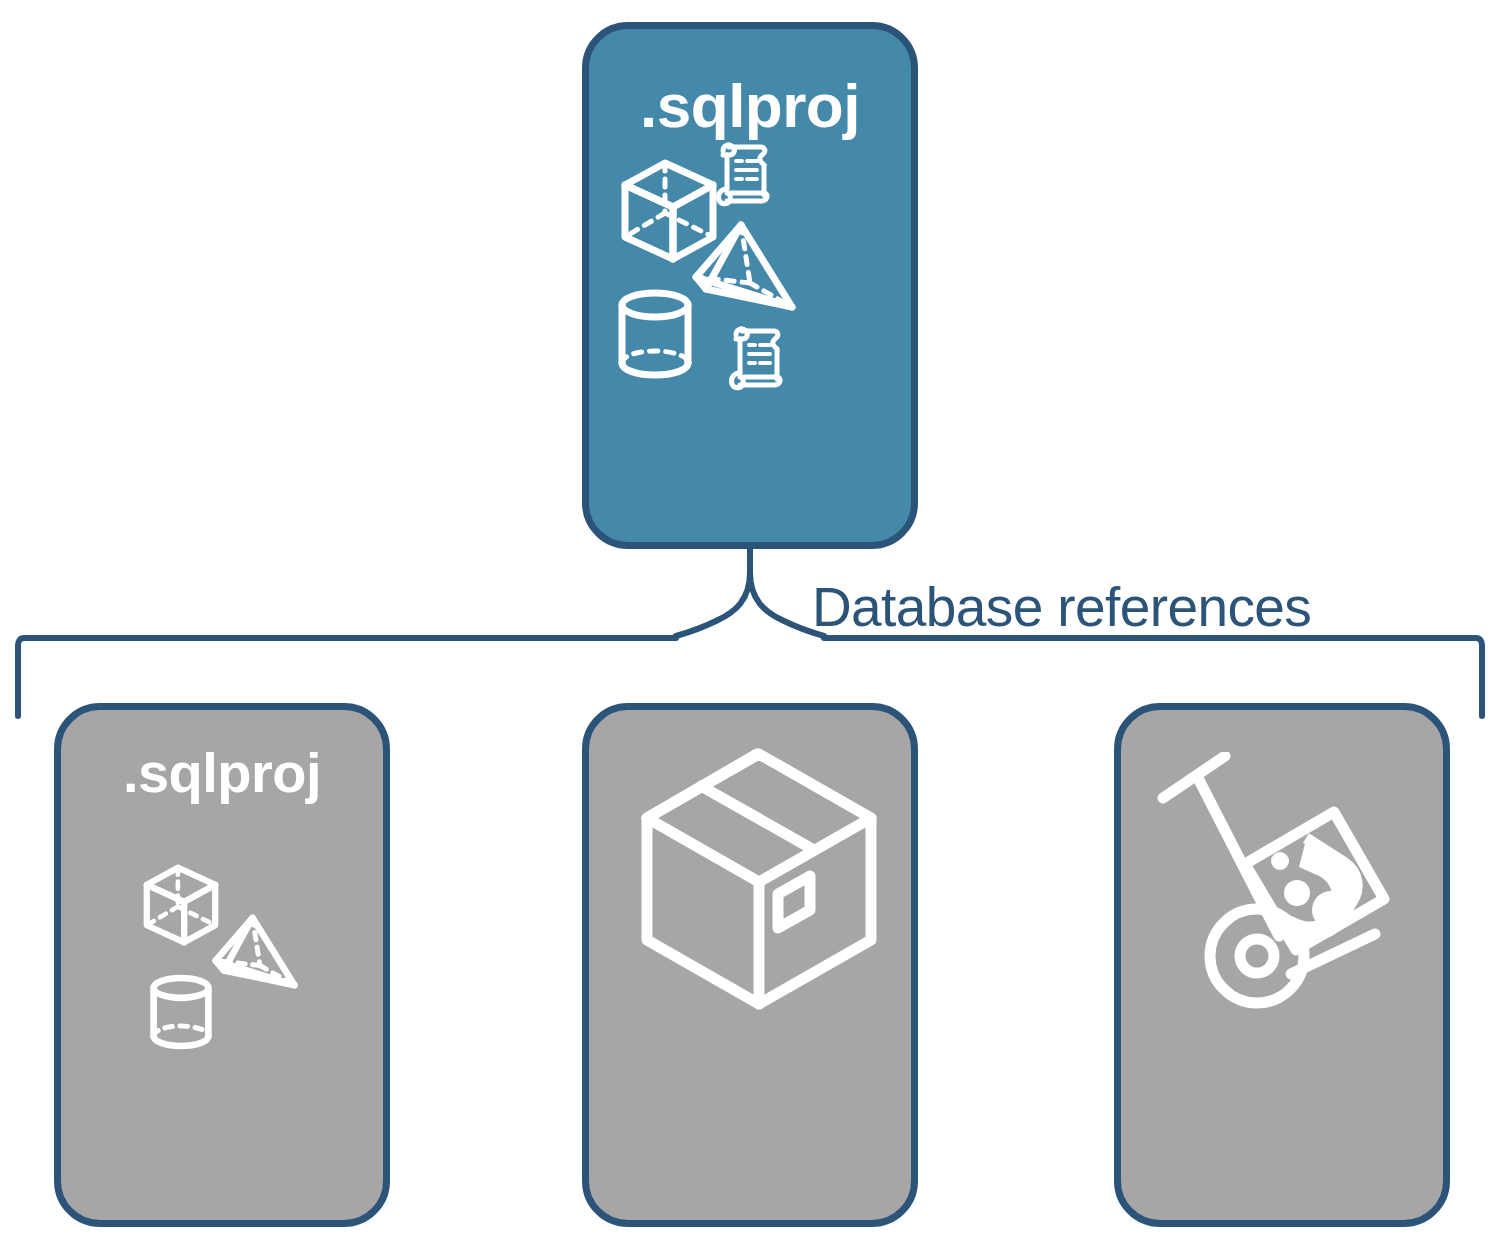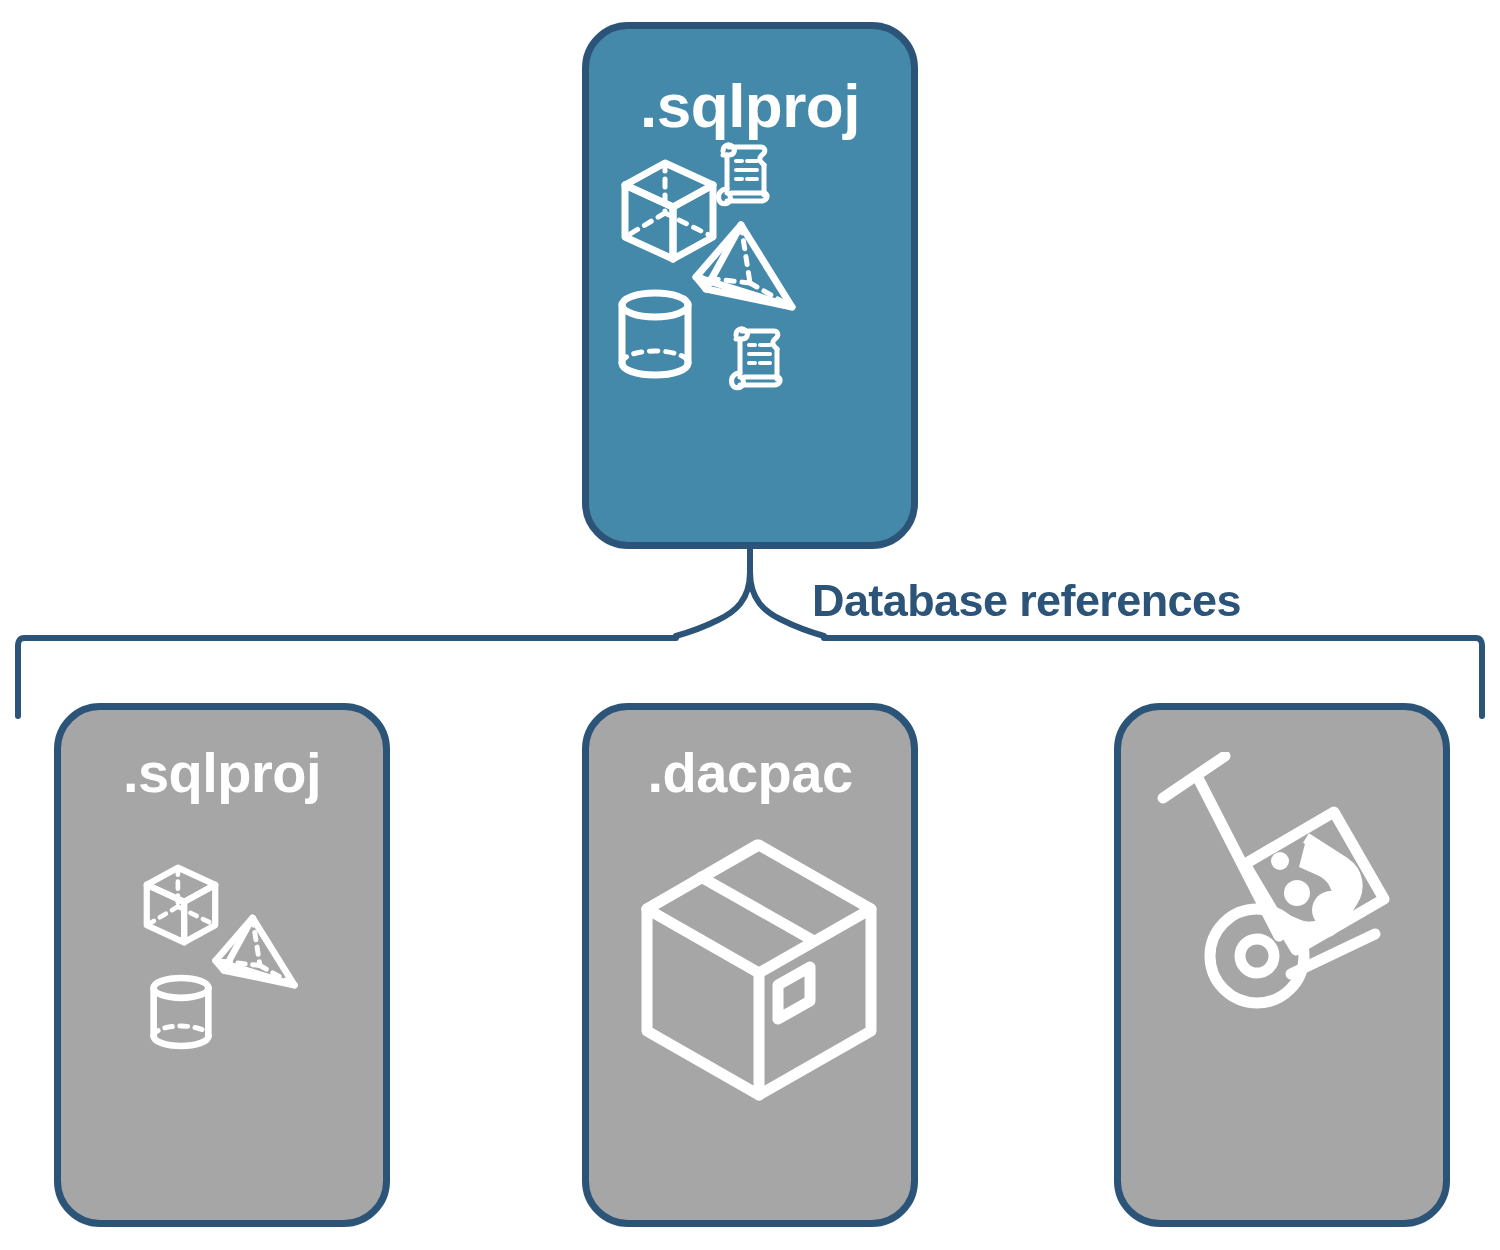--- a/index.html
+++ b/index.html
@@ -74,22 +74,22 @@
     position: absolute;
     left: 0; top: 0;
     width: 1500px;
     height: 1250px;
     pointer-events: none;
   }
   #brace-label {
     position: absolute;
     left: 812px;
     top: 575px;
-    font-size: 45px;
-    font-weight: bold;
+    font-size: 55px;
+    font-weight: normal;
     color: #2C5479;
     letter-spacing: -0.6px;
     white-space: nowrap;
   }
 </style>
 </head>
 <body>
 
 <div id="stage">
 
@@ -221,21 +221,20 @@
           <path d="M74 18 L74 76"></path>
           <path d="M8 76 C8 83, 23 88, 41 88 C59 88, 74 83, 74 76"></path>
         </g>
         <path fill="none" stroke="#ffffff" stroke-width="6" stroke-dasharray="9 9" stroke-linecap="round" d="M8 76 C8 69, 23 64, 41 64 C59 64, 74 69, 74 76"></path>
       </svg>
 
     </div>
   </div>
 
   <div class="card card-bottom" id="card-dacpac">
-    <div class="card-title">.dacpac</div>
     <div class="icon-area">
 
       <svg style="left:50px; top:34px;" width="240" height="270" viewBox="0 0 240 270">
         <g fill="none" stroke="#ffffff" stroke-width="11" stroke-linejoin="round" stroke-linecap="round">
           <path d="M120 10 L232 74 L232 196 L120 260 L8 196 L8 74 Z"></path>
           <path d="M8 74 L120 138 L232 74"></path>
           <path d="M120 138 L120 260"></path>
           <path d="M62 42 L175 106"></path>
           <path d="M8 74 L118 10"></path>
         </g>

